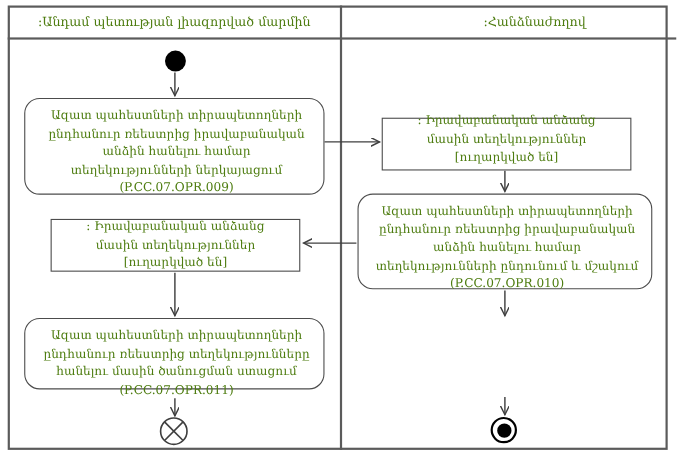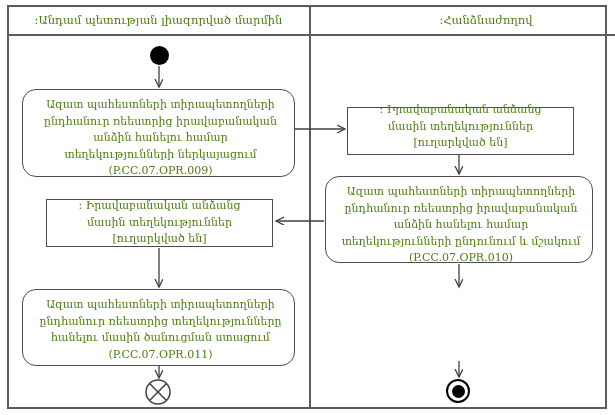--- a/index.html
+++ b/index.html
@@ -65,21 +65,21 @@
     padding: 7px 11px 0 15px;
   }
   .object {
     align-items: center;
     padding: 2px 16px;
   }
   #opr009 { left: 22px;  top: 89px;  width: 273px; height: 88px; }
   #objR   { left: 347px; top: 107px; width: 227px; height: 48px; padding-bottom: 10px; }
   #opr010 { left: 325px; top: 176px; width: 268px; height: 87px; }
   #objL   { left: 46px;  top: 199px; width: 227px; height: 48px; }
-  #opr011 { left: 22px;  top: 289px; width: 273px; height: 77px; }
+  #opr011 { left: 22px;  top: 289px; width: 273px; height: 65px; }
   #opr012 { left: 322px; top: 289px; width: 271px; height: 71px; }
   .initial {
     position: absolute;
     left: 150px; top: 46px;
     width: 19px; height: 19px;
     background: #000000;
     border-radius: 50%;
     z-index: 3;
   }
   .flow-final {

